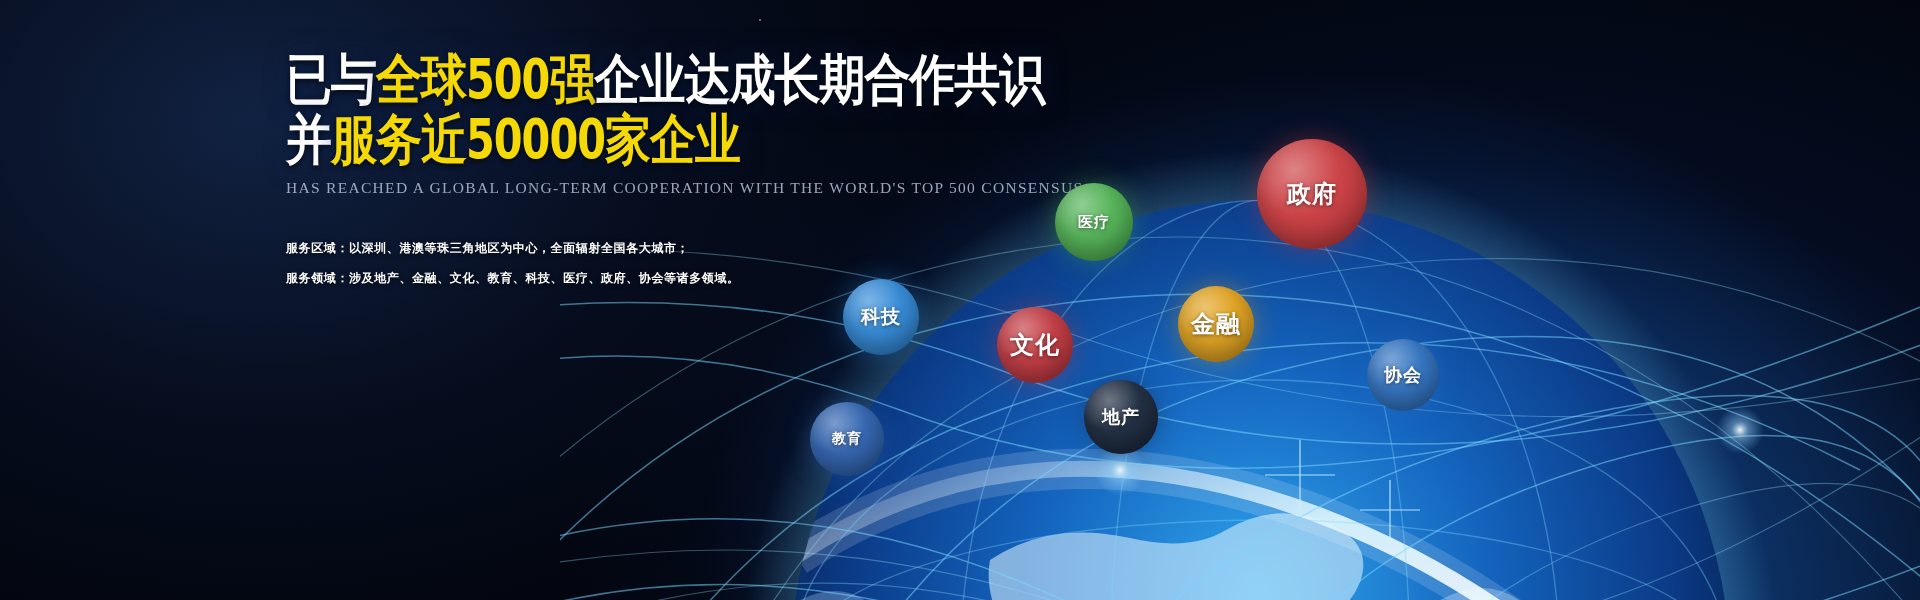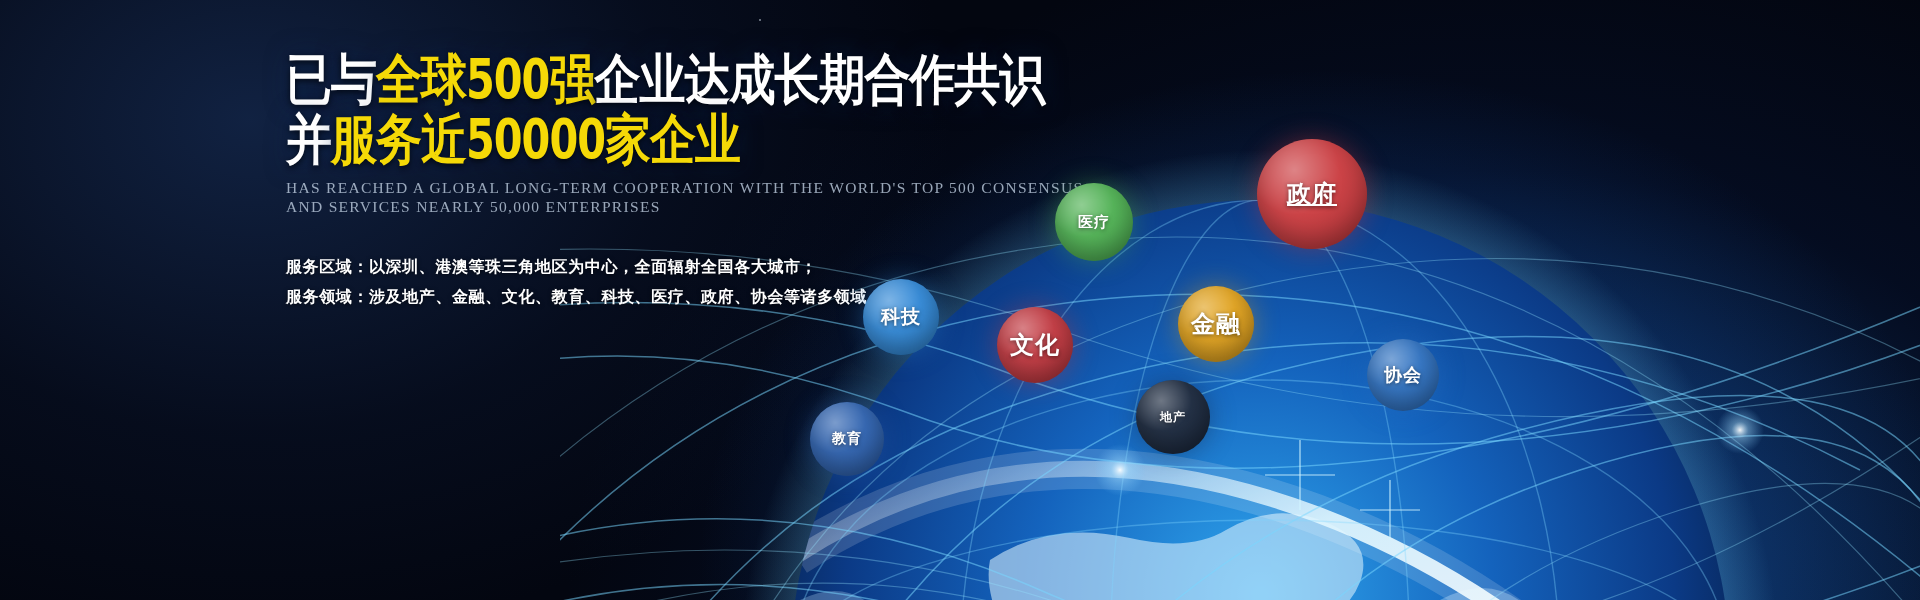--- a/index.html
+++ b/index.html
@@ -61,21 +61,21 @@
     letter-spacing:1.3px;
     line-height:19px;
     color:#c3d2e4;
     opacity:.78;
     white-space:nowrap;
   }
   .body-lines{margin-top:36px;}
   .body-line{
     font-family:"DejaVu Sans","Liberation Sans",sans-serif;
     font-weight:bold;
-    font-size:16px;
+    font-size:12px;
     line-height:30px;
     color:#ffffff;
     letter-spacing:.6px;
     white-space:nowrap;
     text-shadow:0 1px 4px rgba(0,0,0,.7);
   }
   
   .bubble{
     position:absolute;
     border-radius:50%;
@@ -200,50 +200,49 @@
       <div class="hl-row">
         <span class="w">已与</span><span class="y">全球500强</span><span class="w">企业达成长期合作共识</span>
       </div>
       <div class="hl-row">
         <span class="w">并</span><span class="y">服务近50000家企业</span>
       </div>
     </div>
 
     <div class="subtitle">
       <div>HAS REACHED A GLOBAL LONG-TERM COOPERATION WITH THE WORLD'S TOP 500 CONSENSUS,</div>
-      <div>AND SERVICES NEARLY 50,000 ENTERPRISES</div>
     </div>
 
     <div class="body-lines">
       <div class="body-line">服务区域：以深圳、港澳等珠三角地区为中心，全面辐射全国各大城市；</div>
       <div class="body-line">服务领域：涉及地产、金融、文化、教育、科技、医疗、政府、协会等诸多领域。</div>
     </div>
 
   </div>
 
   <div id="bubbles">
-      <div class="bubble" style="left: 1257px; top: 139px; width: 110px; height: 110px; font-size: 24px; background: rgb(201, 56, 60); box-shadow: rgba(201, 56, 60, 0.4) 0px 0px 26px, rgba(0, 0, 0, 0.28) 0px -10px 22px inset; text-decoration: underline;">
+      <div class="bubble" style="left: 1257px; top: 139px; width: 110px; height: 110px; font-size: 24px; background: rgb(201, 56, 60); box-shadow: rgba(201, 56, 60, 0.4) 0px 0px 26px, rgba(0, 0, 0, 0.28) 0px -10px 22px inset;">
         <span>政府</span>
       </div>
       <div class="bubble" style="left: 1055px; top: 183px; width: 78px; height: 78px; font-size: 15px; background: rgb(76, 176, 80); box-shadow: rgba(76, 176, 80, 0.4) 0px 0px 26px, rgba(0, 0, 0, 0.28) 0px -10px 22px inset;">
         <span>医疗</span>
       </div>
-      <div class="bubble" style="left: 863px; top: 279px; width: 76px; height: 76px; font-size: 19px; background: rgb(45, 134, 214); box-shadow: rgba(45, 134, 214, 0.4) 0px 0px 26px, rgba(0, 0, 0, 0.28) 0px -10px 22px inset;">
+      <div class="bubble" style="left: 843px; top: 279px; width: 76px; height: 76px; font-size: 19px; background: rgb(45, 134, 214); box-shadow: rgba(45, 134, 214, 0.4) 0px 0px 26px, rgba(0, 0, 0, 0.28) 0px -10px 22px inset;">
         <span>科技</span>
       </div>
       <div class="bubble" style="left: 1178px; top: 286px; width: 76px; height: 76px; font-size: 24px; background: rgb(224, 160, 25); box-shadow: rgba(224, 160, 25, 0.4) 0px 0px 26px, rgba(0, 0, 0, 0.28) 0px -10px 22px inset;">
         <span>金融</span>
       </div>
       <div class="bubble" style="left: 997px; top: 307px; width: 76px; height: 76px; font-size: 24px; background: rgb(192, 52, 60); box-shadow: rgba(192, 52, 60, 0.4) 0px 0px 26px, rgba(0, 0, 0, 0.28) 0px -10px 22px inset; justify-content: center;">
         <span>文化</span>
       </div>
       <div class="bubble" style="left: 1367px; top: 339px; width: 72px; height: 72px; font-size: 18px; background: rgb(43, 111, 192); box-shadow: rgba(43, 111, 192, 0.4) 0px 0px 26px, rgba(0, 0, 0, 0.28) 0px -10px 22px inset;">
         <span>协会</span>
       </div>
-      <div class="bubble" style="left: 1136px; top: 380px; width: 74px; height: 74px; font-size: 12px; background: rgb(22, 36, 58); box-shadow: rgba(22, 36, 58, 0.4) 0px 0px 26px, rgba(0, 0, 0, 0.28) 0px -10px 22px inset; justify-content: center;">
+      <div class="bubble" style="left: 1084px; top: 380px; width: 74px; height: 74px; font-size: 18px; background: rgb(22, 36, 58); box-shadow: rgba(22, 36, 58, 0.4) 0px 0px 26px, rgba(0, 0, 0, 0.28) 0px -10px 22px inset; justify-content: center;">
         <span>地产</span>
       </div>
       <div class="bubble" style="left: 810px; top: 402px; width: 74px; height: 74px; font-size: 14px; background: rgb(42, 95, 174); box-shadow: rgba(42, 95, 174, 0.4) 0px 0px 26px, rgba(0, 0, 0, 0.28) 0px -10px 22px inset;">
         <span>教育</span>
       </div>
     </div>
 
 </div>
 
 </body></html>

